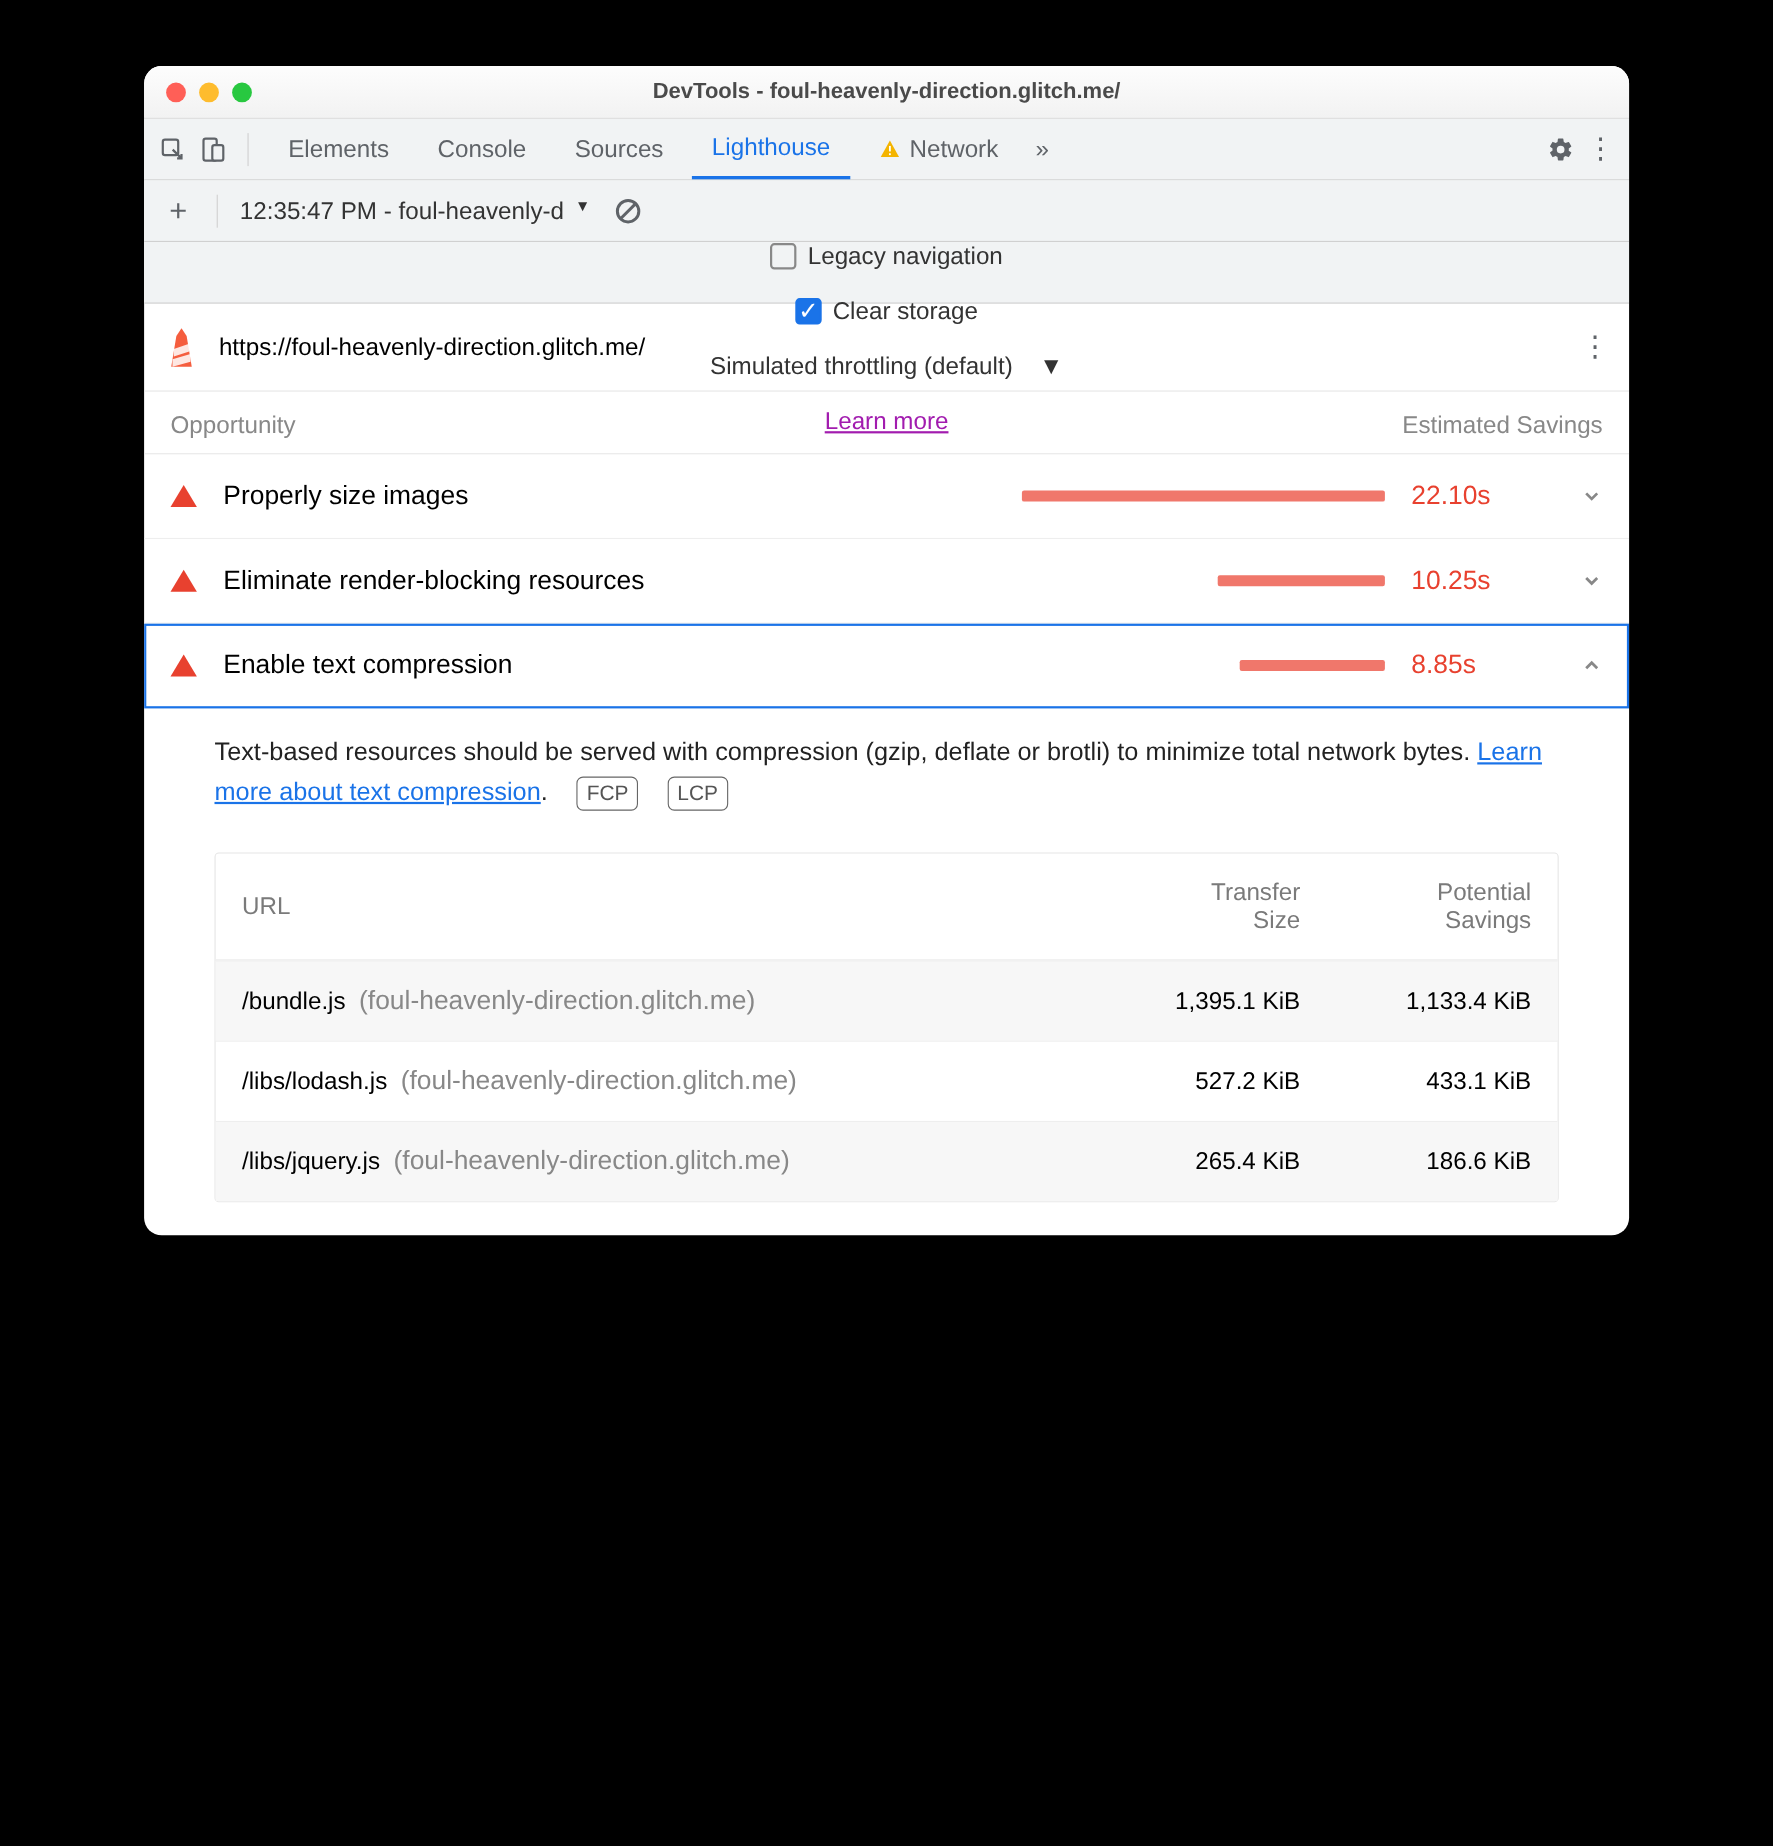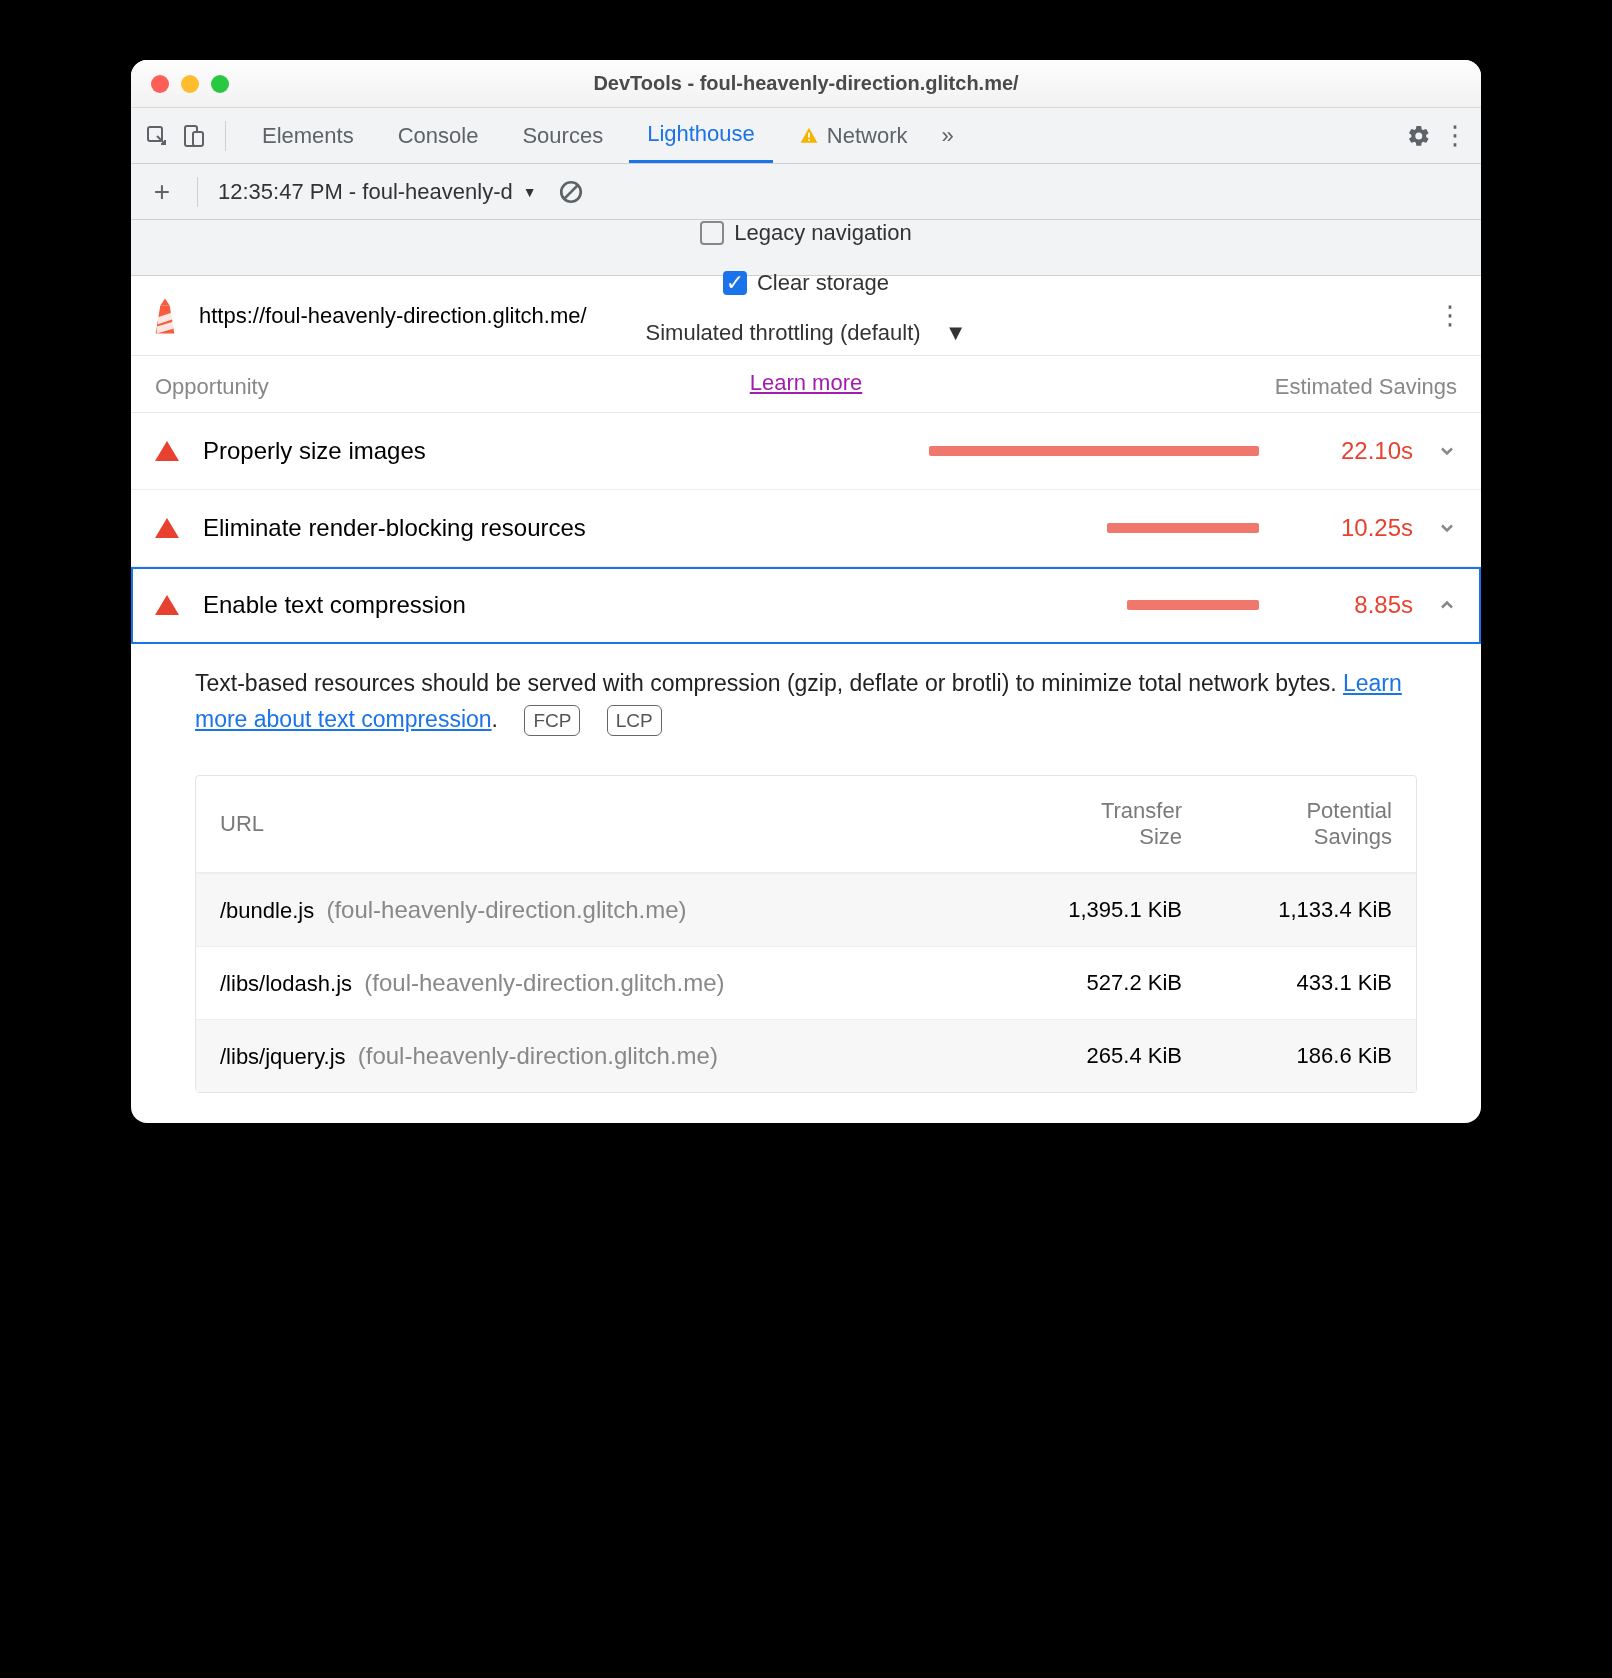--- a/index.html
+++ b/index.html
@@ -49,21 +49,21 @@
   .tab { padding:0 18px; height:100%; display:flex; align-items:center; gap:8px; cursor:pointer; }
   .tab.active { color:#1a73e8; border-bottom:3px solid #1a73e8; font-weight:500;}
   .icon-btn { width:28px; height:28px; display:flex; align-items:center; justify-content:center; color:#5f6368;}
   
   .subbar {
     height:56px; background:#f1f3f4; border-bottom:1px solid #d0d0d0;
     display:flex; align-items:center; padding:0 16px; gap:20px; font-size:22px; color:#333;
   }
   .plus { font-size:28px; color:#5f6368; width:30px; text-align:center;}
   .subbar .sep{width:1px;height:30px;background:#d0d0d0;}
-  .dropdown { display:flex; align-items:center; gap:10px; }
+  .dropdown { display:flex; gap:10px; }
   .dropdown .caret{font-size:14px;}
   
   .optbar {
     height:56px; background:#f1f3f4; border-bottom:1px solid #d0d0d0;
     display:flex; align-items:center; padding:0 16px; gap:24px; font-size:22px; color:#333;flex-direction:column;
   }
   .checkbox { width:24px;height:24px;border:2px solid #888;border-radius:4px;display:flex;align-items:center;justify-content:center;}
   .checkbox.checked{background:#1a73e8;border-color:#1a73e8;color:#fff;}
   .opt { display:flex; align-items:center; gap:10px;}
   .link { color:#a21caf; text-decoration:underline; }
@@ -81,21 +81,21 @@
   }
   
   .opp-row{
     display:flex; align-items:center; padding:24px 24px; gap:24px;
     border-bottom:1px solid #eee; font-size:24px;
   }
   .tri{width:0;height:0;border-left:12px solid transparent;border-right:12px solid transparent;border-bottom:20px solid #e8412f;}
   .opp-label{flex:0 0 420px;}
   .bar-track{flex:1; display:flex; justify-content:flex-end;}
   .bar{height:10px;background:#f0776b;border-radius:2px;}
-  .savings{width:130px;text-align:right;color:#e8412f;font-size:24px;}
+  .savings{width:130px;text-align:left;color:#e8412f;font-size:24px;}
   .chev{color:#888;}
   .opp-row.selected{outline:2px solid #1a73e8;outline-offset:-2px;}
   
   .desc{padding:22px 64px 18px; font-size:23px; line-height:1.55; color:#222;}
   .desc a{color:#1a73e8;text-decoration:underline;}
   .tag-chip{display:inline-block;border:1.5px solid #666;border-radius:6px;padding:0 8px;font-size:19px;color:#555;margin-left:20px;}
   
   .res-table{margin:20px 64px 30px;border:1px solid #e5e5e5;border-radius:4px;font-size:22px;}
   .res-head,.res-row{display:flex;align-items:center;padding:22px 24px;}
   .res-head{color:#7a7a7a;border-bottom:1px solid #eee;}

